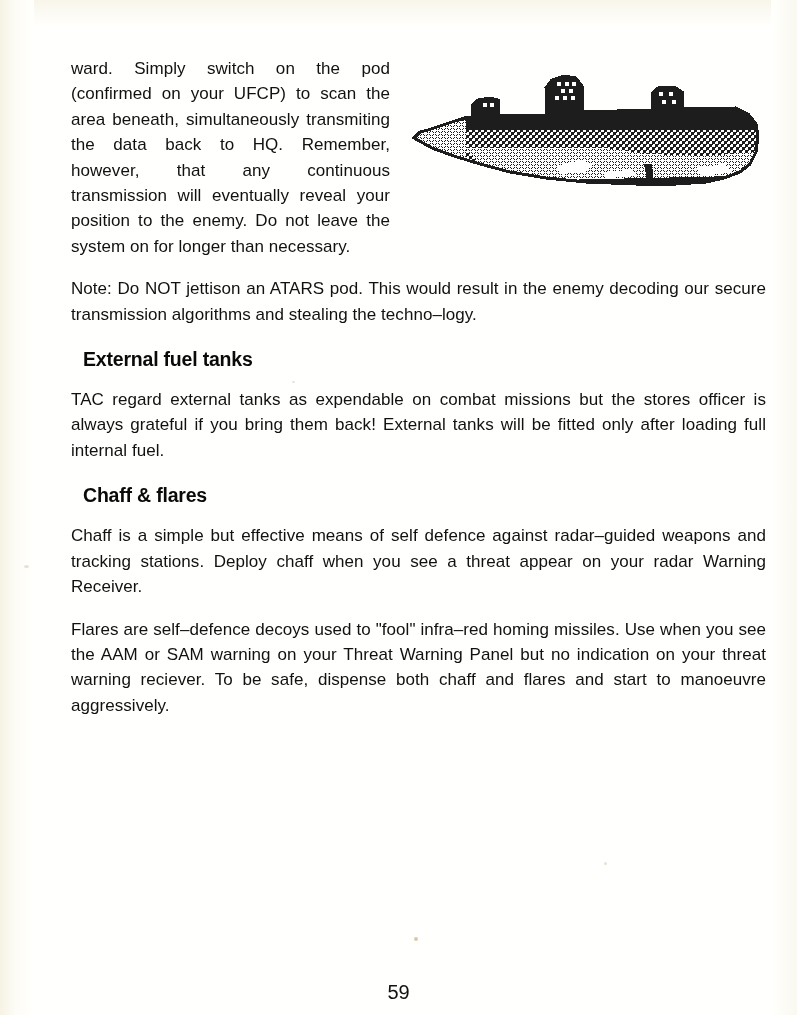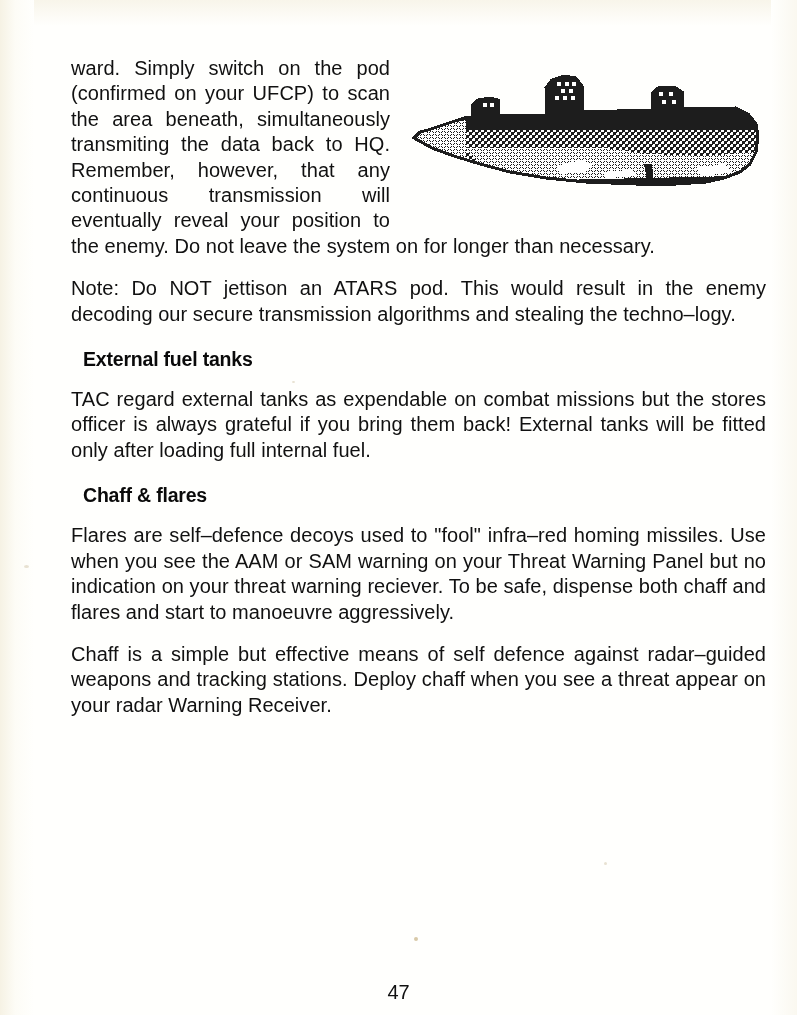--- a/index.html
+++ b/index.html
@@ -63,21 +63,21 @@
   }
   .illustration svg {
     display: block;
     width: 360px;
     height: 152px;
   }
 
   
   p.body-text {
     margin: 0 0 17px 0;
-    font-size: 20px;
+    font-size: 17px;
     line-height: 25.4px;
     text-align: justify;
     text-justify: inter-word;
     letter-spacing: 0.05px;
     word-spacing: 0px;
     color: #111111;
   }
   p.body-text:last-of-type {
     margin-bottom: 0;
   }
@@ -192,25 +192,25 @@
     <p class="body-text">Note: Do NOT jettison an ATARS pod. This would result in the enemy decoding our secure transmission algorithms and stealing the techno–logy.</p>
 
     <h2 class="section-heading">External fuel tanks</h2>
 
 
     <p class="body-text">TAC regard external tanks as expendable on combat missions but the stores officer is always grateful if you bring them back! External tanks will be fitted only after loading full internal fuel.</p>
 
     <h2 class="section-heading">Chaff &amp; flares</h2>
 
 
+    <p class="body-text">Chaff is a simple but effective means of self defence against radar–guided weapons and tracking stations. Deploy chaff when you see a threat appear on your radar Warning Receiver.</p>
+
     <p class="body-text">Flares are self–defence decoys used to "fool" infra–red homing missiles. Use when you see the AAM or SAM warning on your Threat Warning Panel but no indication on your threat warning reciever. To be safe, dispense both chaff and flares and start to manoeuvre aggressively.</p>
 
-    <p class="body-text">Chaff is a simple but effective means of self defence against radar–guided weapons and tracking stations. Deploy chaff when you see a threat appear on your radar Warning Receiver.</p>
-
   </div>
 
-  <div class="page-number">47</div>
+  <div class="page-number">59</div>
 
   <div class="speck" style="left:24px; top:565px; width:5px; height:3px;"></div>
   <div class="speck" style="left:414px; top:937px; width:4px; height:4px; background:#d8c9a8;"></div>
   <div class="speck" style="left:604px; top:862px; width:3px; height:3px;"></div>
   <div class="speck" style="left:292px; top:381px; width:3px; height:2px;"></div>
 </div>
 
 </body></html>

